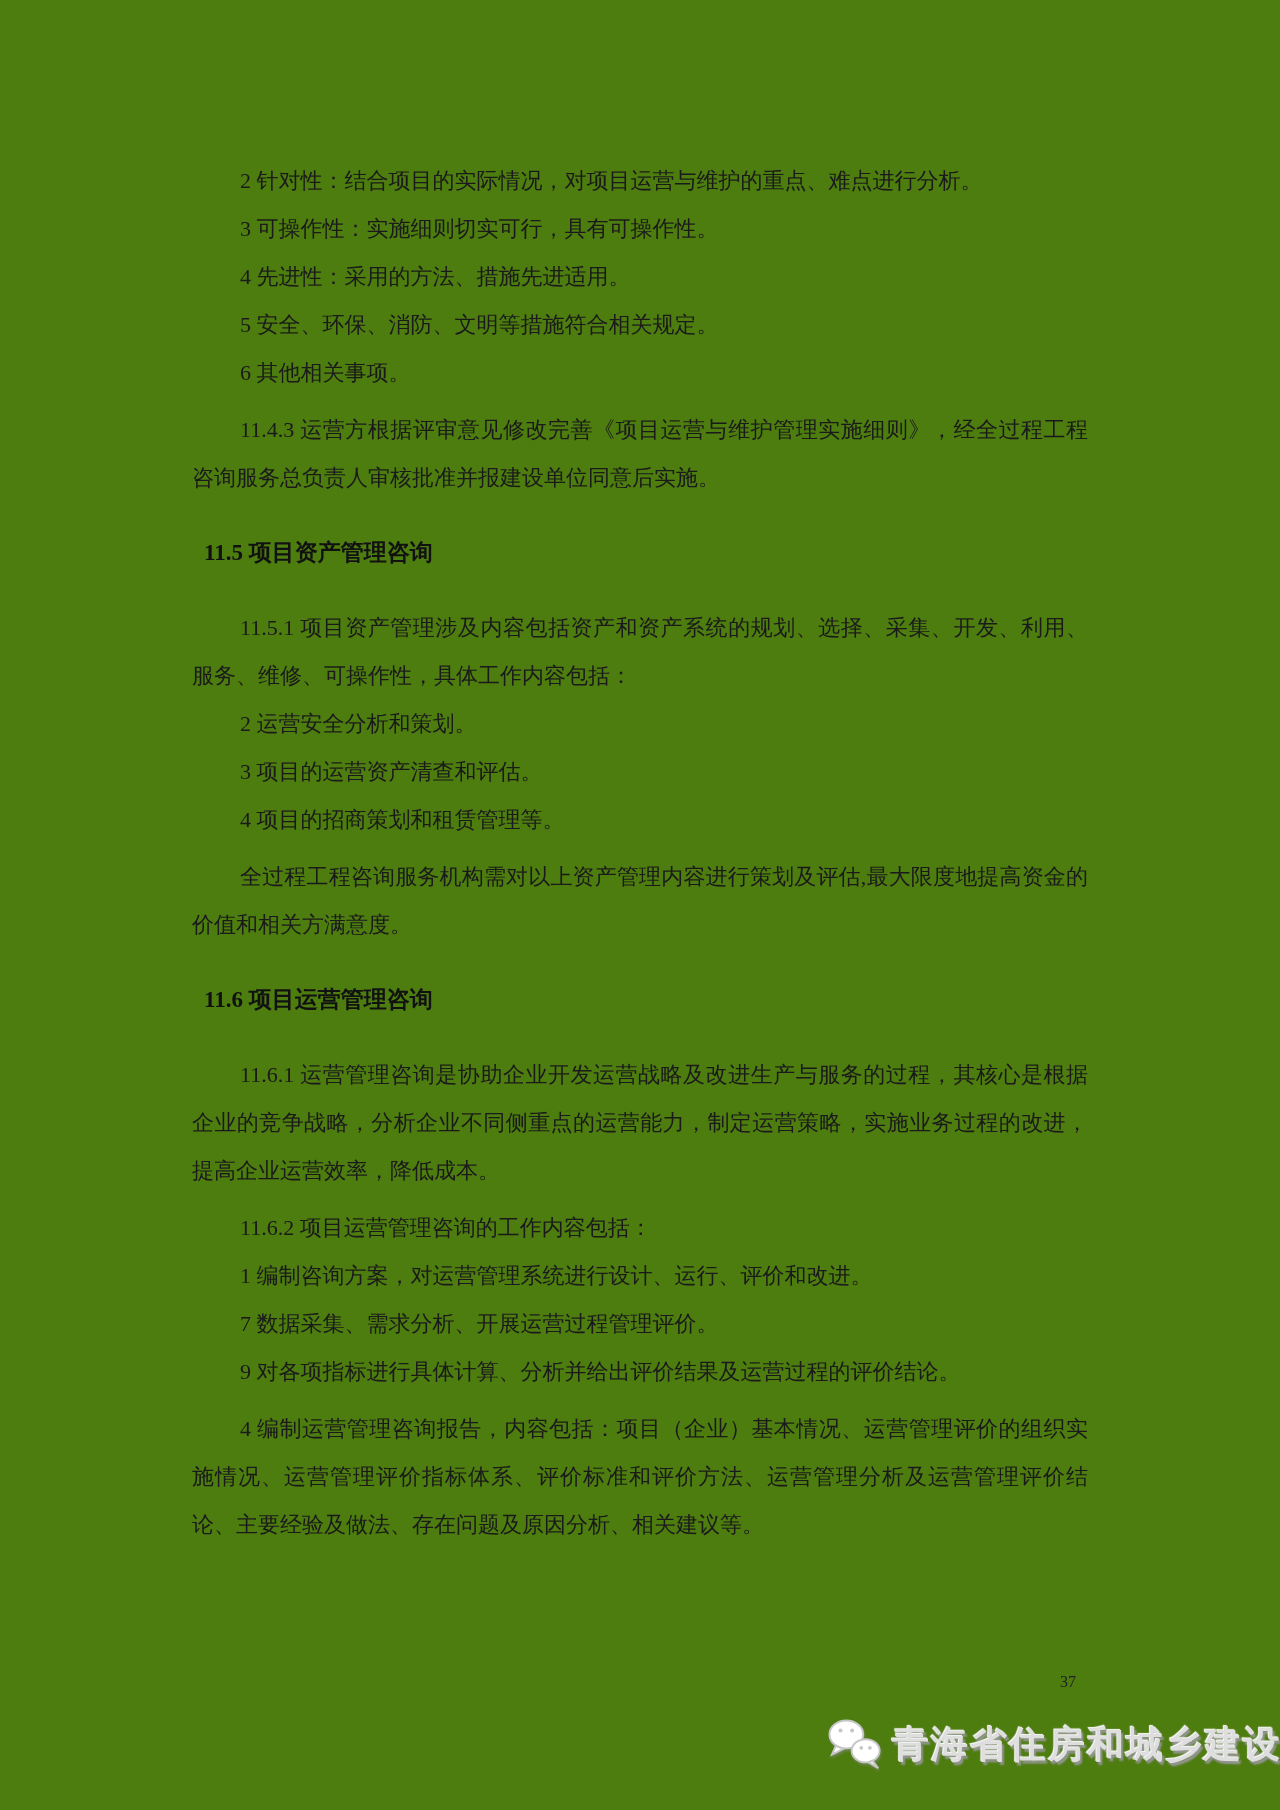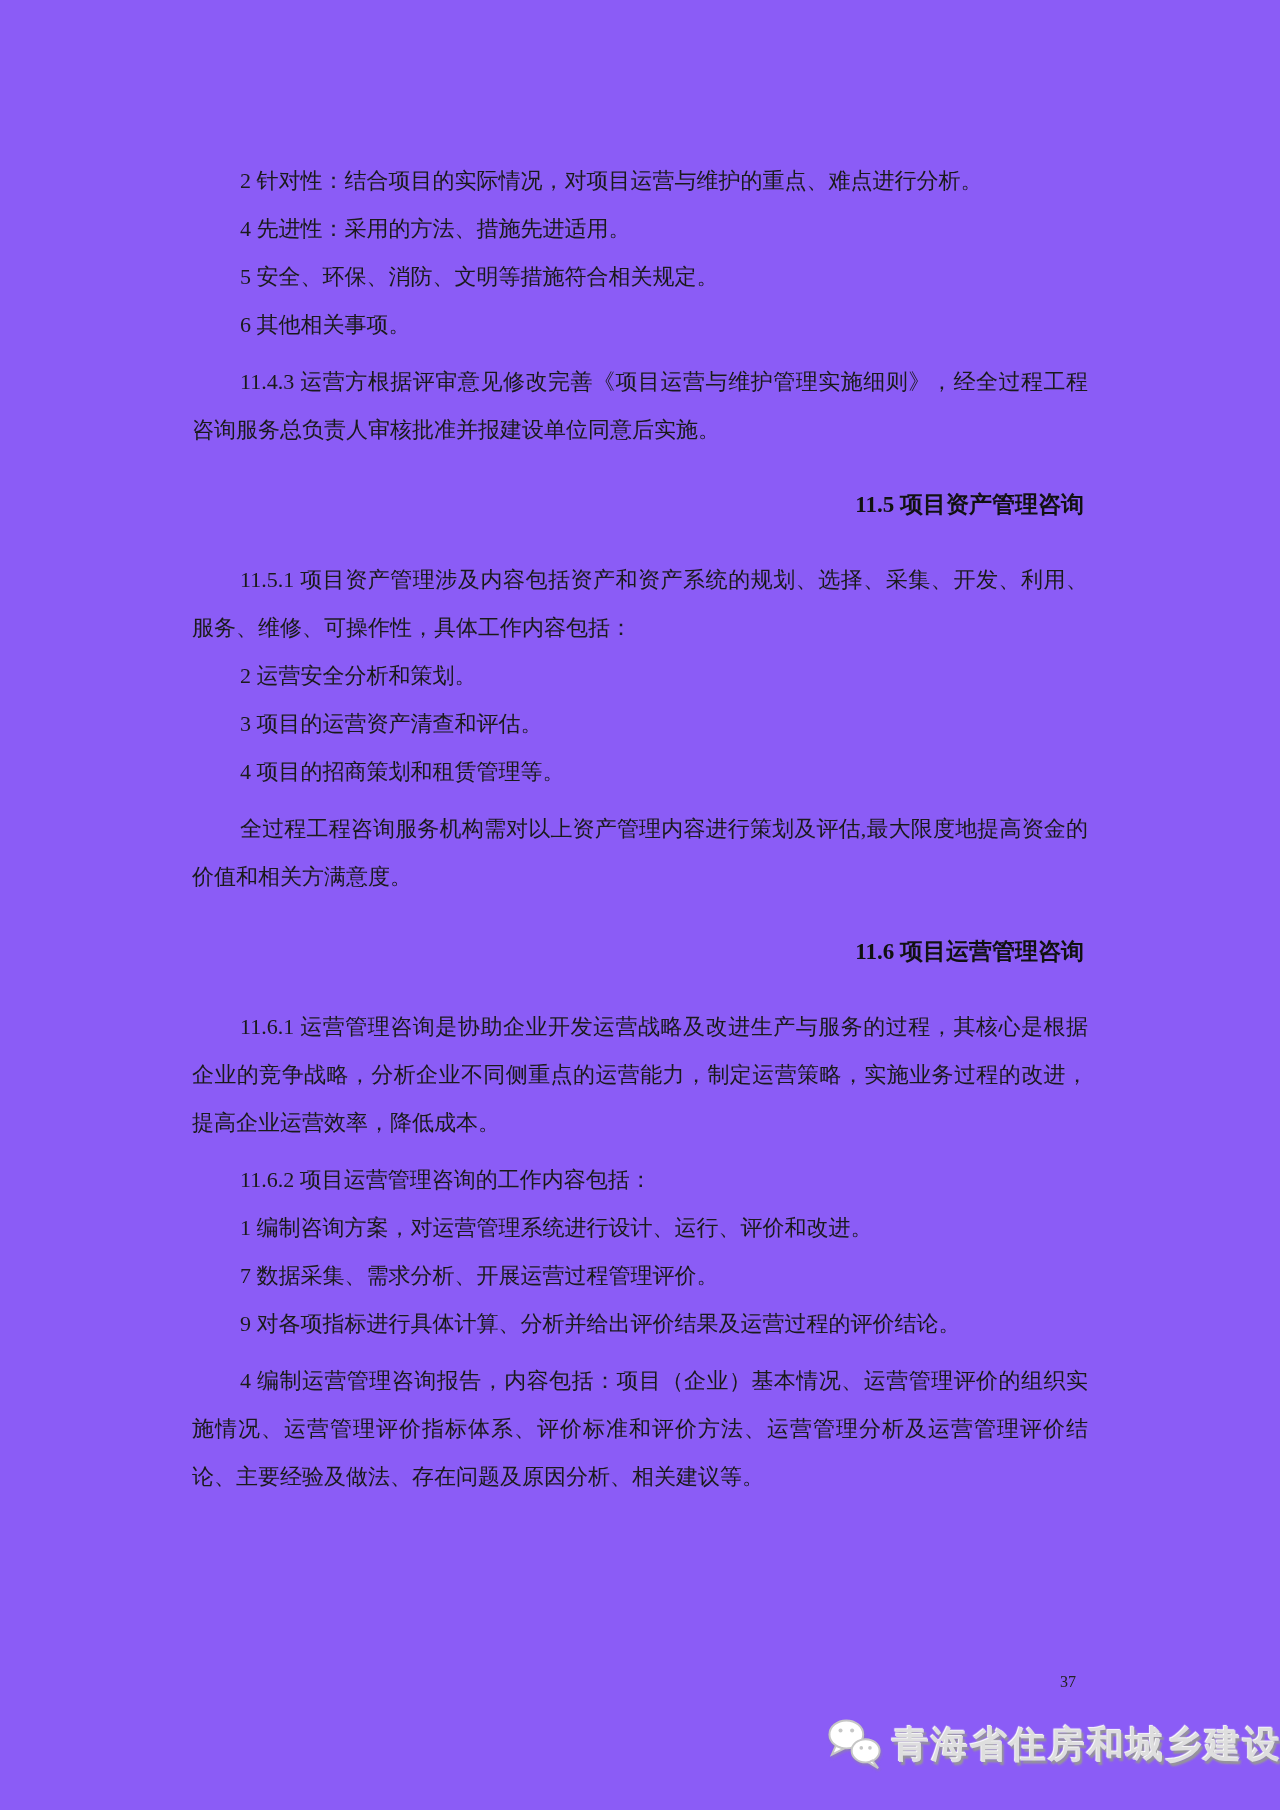--- a/index.html
+++ b/index.html
@@ -1,42 +1,42 @@
 <!DOCTYPE html>
 <html><head>
 <meta charset="utf-8">
 <style>
   html,body{margin:0;padding:0;background:#ffffff;}
   .page{
     position:relative;
     width:1280px;
     height:1810px;
-    background:#8b5cf6;
+    background:#4d7c0f;
     overflow:hidden;
     font-family:"Liberation Serif","DejaVu Serif",serif;
   }
   .content{
     position:absolute;
     left:192px;
     top:157px;
     width:896px;
     color:#1a1a1a;
     font-size:22px;
     line-height:48px;
     text-align:justify;
     text-justify:inter-ideograph;
   }
   .content p{margin:0;text-indent:48px;}
   .content h3{
-    margin:27px 4px;
+    margin:27px 12px;
     font-size:23px;
     line-height:48px;
     font-weight:bold;
     text-indent:0;
-    text-align:right;
+    text-align:left;
     color:#111111;
   }
   .gap-sm{margin-top:9px !important;}
   .page-number{
     position:absolute;
     left:1060px;
     top:1668px;
     font-size:16px;
     color:#222222;
     line-height:28px;
@@ -64,20 +64,21 @@
     white-space:nowrap;
   }
 </style>
 </head>
 <body>
 
 <div class="page">
 
   <div class="content">
     <p>2 针对性：结合项目的实际情况，对项目运营与维护的重点、难点进行分析。</p>
+    <p>3 可操作性：实施细则切实可行，具有可操作性。</p>
     <p>4 先进性：采用的方法、措施先进适用。</p>
     <p>5 安全、环保、消防、文明等措施符合相关规定。</p>
     <p>6 其他相关事项。</p>
     <p class="gap-sm">11.4.3 运营方根据评审意见修改完善《项目运营与维护管理实施细则》，经全过程工程咨询服务总负责人审核批准并报建设单位同意后实施。</p>
     <h3>11.5 项目资产管理咨询</h3>
     <p>11.5.1 项目资产管理涉及内容包括资产和资产系统的规划、选择、采集、开发、利用、服务、维修、可操作性，具体工作内容包括：</p>
     <p>2 运营安全分析和策划。</p>
     <p>3 项目的运营资产清查和评估。</p>
     <p>4 项目的招商策划和租赁管理等。</p>
     <p class="gap-sm">全过程工程咨询服务机构需对以上资产管理内容进行策划及评估,最大限度地提高资金的价值和相关方满意度。</p>

